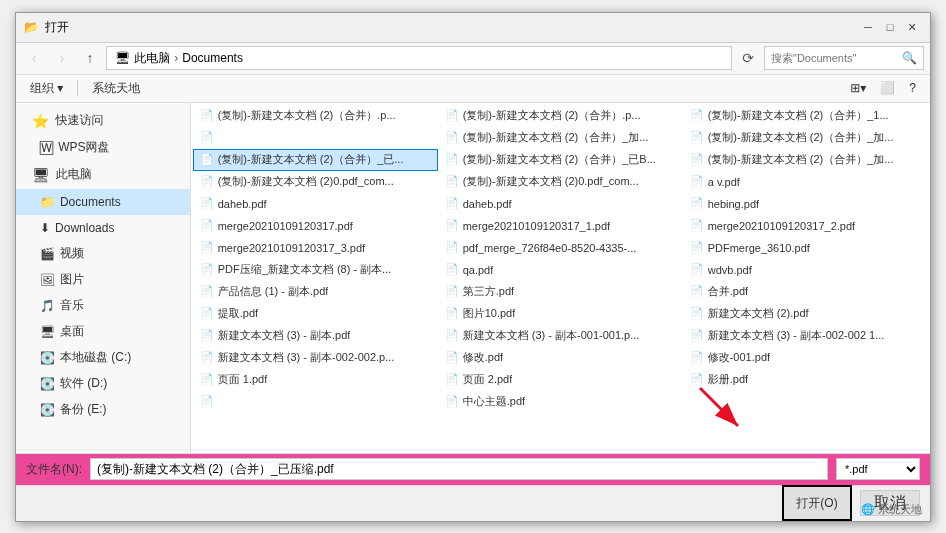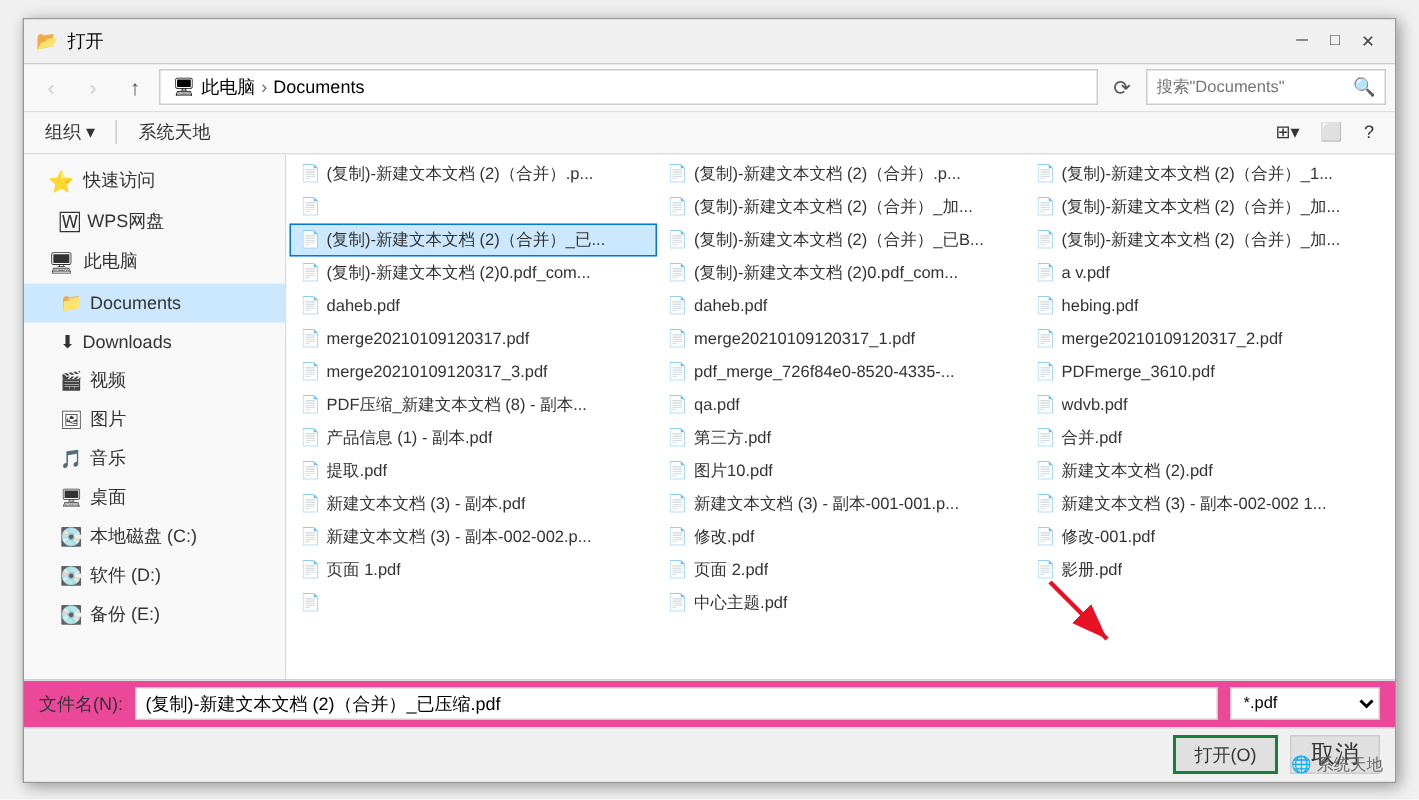--- a/index.html
+++ b/index.html
@@ -219,43 +219,43 @@
     .filename-label { font-size: 12px; color: #333; white-space: nowrap; }
     .filename-input {
       flex: 1;
       height: 22px;
       border: 1px solid #ccc;
       padding: 0 6px;
       font-size: 12px;
       outline: none;
     }
     .filetype-dropdown {
-      width: 100px;
+      width: 84px;
       height: 22px;
       border: 1px solid #ccc;
       background: white;
       font-size: 11px;
       padding: 0 4px;
     }
 
     .action-bar {
       height: 36px;
       background: #f0f0f0;
       border-top: 1px solid #ddd;
       display: flex;
       align-items: center;
       justify-content: flex-end;
       padding: 0 10px;
       gap: 8px;
     }
     .open-btn {
-      height: 26px;
+      height: 36px;
       min-width: 70px;
       background: #e0e0e0;
-      border: 2px solid #15803d;
+      border: 2px solid #000000;
       color: #333;
       font-size: 12px;
       cursor: pointer;
       display: flex;
       align-items: center;
       justify-content: center;
       gap: 2px;
       padding: 0 10px;
     }
     .cancel-btn {

